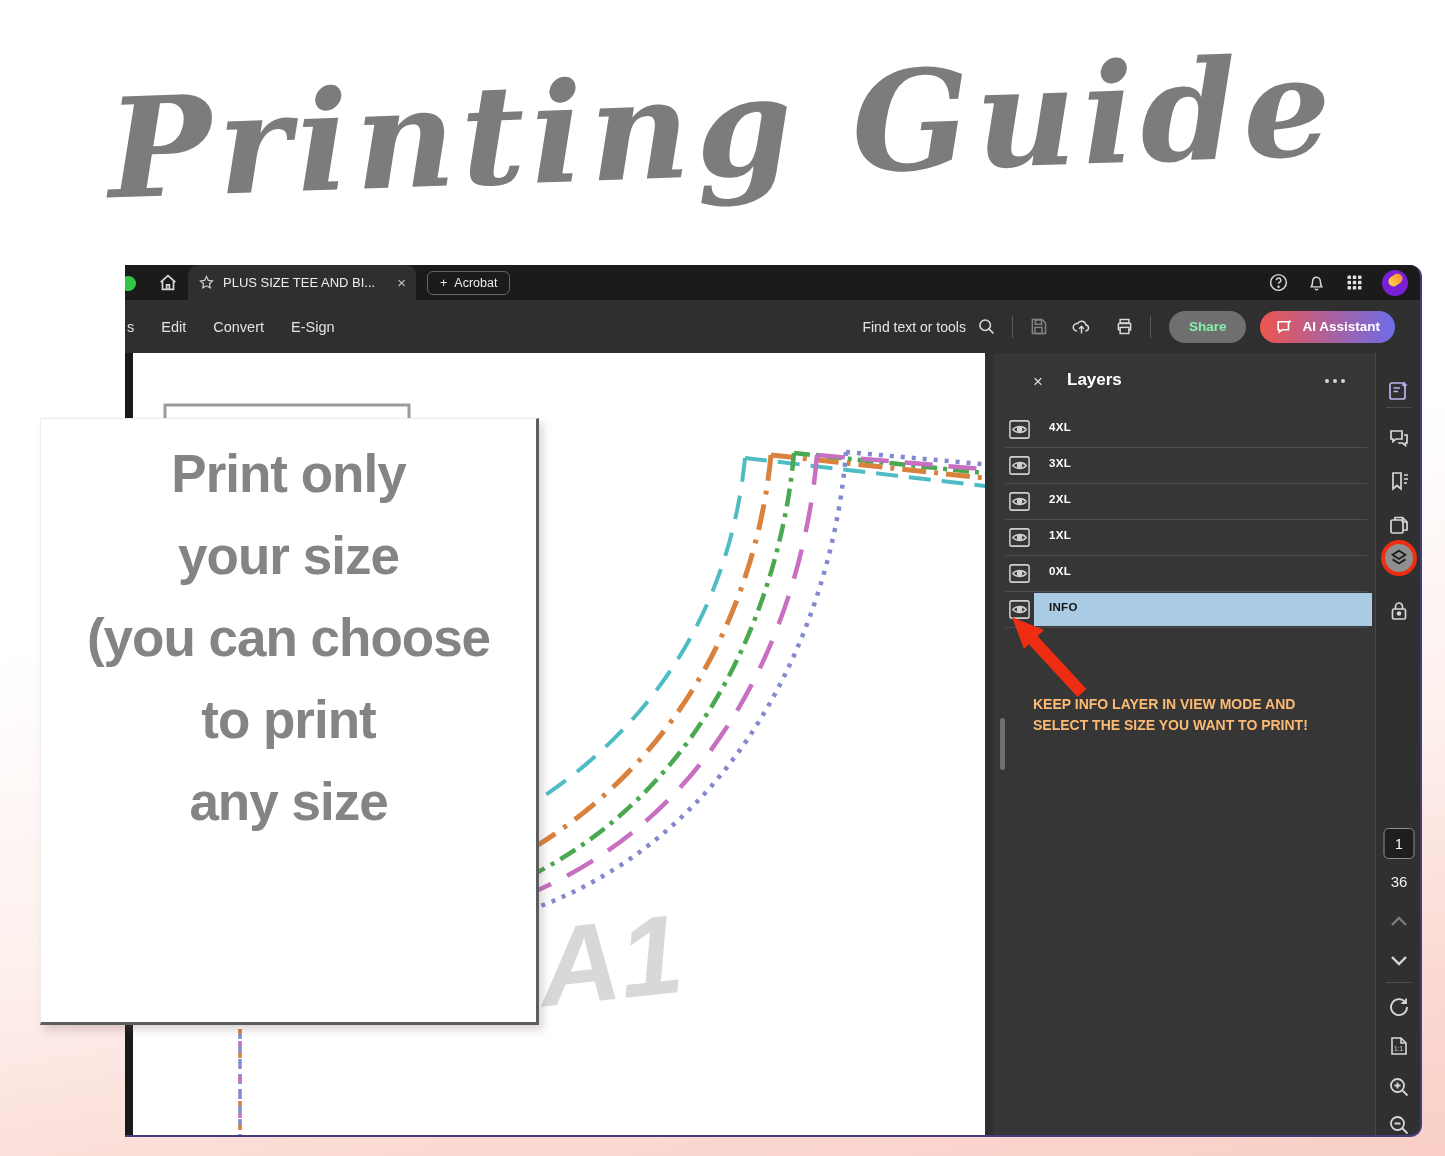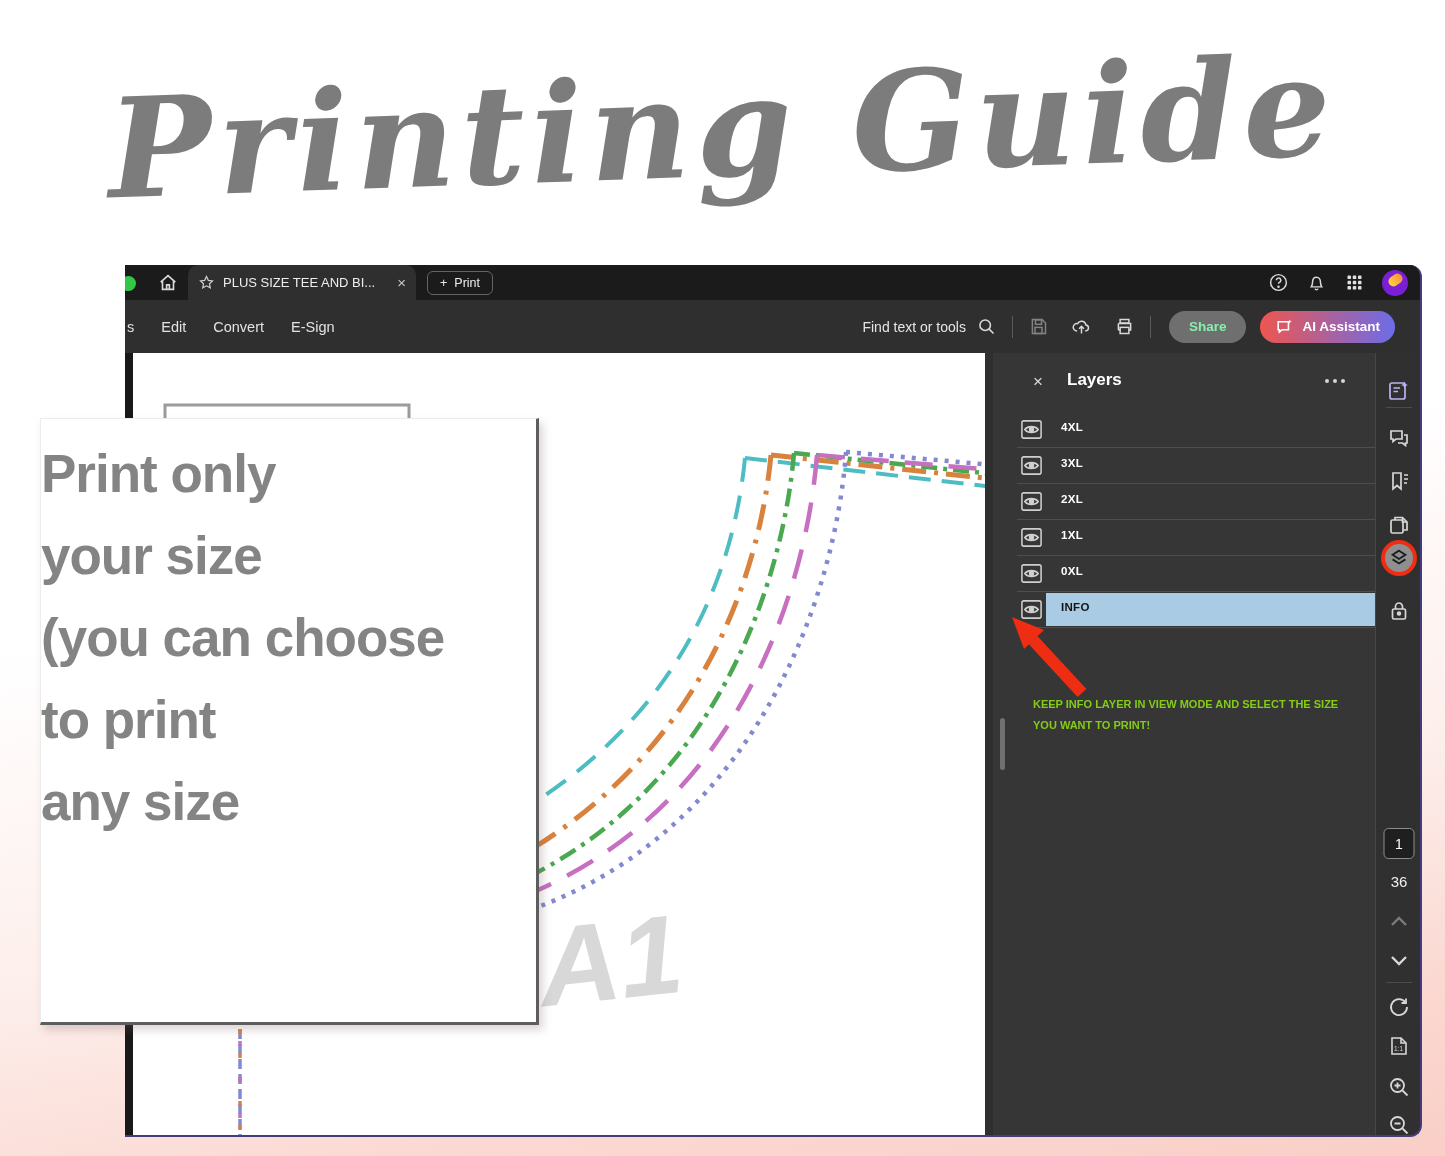--- a/index.html
+++ b/index.html
@@ -68,29 +68,29 @@
   
   .doc-edge { position:absolute; left:0; top:88px; width:8px; height:784px; background:#191919; }
   .doc-area { position:absolute; left:8px; top:88px; width:852px; height:784px; background:#ffffff; }
   
   .layers-panel { position:absolute; left:868px; top:88px; width:382px; height:784px; background:#363636; }
   .lp-header { position:absolute; left:0; top:12px; width:100%; height:36px; }
   .lp-close { position:absolute; left:40px; top:7px; color:#dcdcdc; font-size:17px; cursor:pointer; }
   .lp-title { position:absolute; left:74px; top:5px; color:#ffffff; font-size:17px; font-weight:bold; }
   .lp-dots { position:absolute; right:30px; top:14px; display:flex; gap:4px; }
   .lp-dots i { width:4px; height:4px; border-radius:50%; background:#d5d5d5; }
-  .layer-row { position:absolute; left:12px; width:100%; height:36px; }
+  .layer-row { position:absolute; left:0; width:100%; height:36px; }
   .layer-row .divider { position:absolute; left:12px; right:8px; bottom:0; height:1px; background:#4e4e4e; }
   .eye-box { position:absolute; left:15px; top:6px; width:23px; height:23px; cursor:pointer; }
   .layer-label { position:absolute; left:56px; top:9px; color:#ffffff; font-size:11.5px; font-weight:bold; letter-spacing:.3px; }
   .layer-row.selected .hl { position:absolute; left:41px; right:3px; top:1px; height:33px; background:var(--hl,#a9cbe3); }
   .layer-row.selected .layer-label { color:#141414; z-index:2; }
   .lp-instruction {
     position:absolute; left:40px; top:341px; width:315px;
-    color:#84cc16; font-size:11px; font-weight:bold; line-height:21px;
+    color:#fdba74; font-size:14px; font-weight:bold; line-height:21px;
   }
   .lp-scroll { position:absolute; left:7px; top:365px; width:5px; height:52px; background:#707070; border-radius:3px; }
   .lp-arrow { position:absolute; left:0; top:0; pointer-events:none; }
   
   .icon-strip { position:absolute; left:1250px; top:88px; width:47px; height:784px; background:#303030; border-left:1px solid #474747; }
   .strip-item { position:absolute; left:50%; transform:translateX(-50%); width:24px; height:24px; color:#d7d7d7; cursor:pointer; }
   .strip-div { position:absolute; left:50%; transform:translateX(-50%); width:26px; height:1px; background:#4c4c4c; }
   .layers-tool {
     position:absolute; left:50%; transform:translateX(-50%); width:36px; height:36px;
     background:#8f8f8f; border:4px solid var(--red,#ee2d12); border-radius:50%;
@@ -102,21 +102,21 @@
     color:#fff; font-size:14px; text-align:center;
   }
   .page-box input { width:100%; height:100%; background:transparent; border:none; color:#fff; font-size:14px; text-align:center; font-family:"Liberation Sans",sans-serif; }
   .page-total { position:absolute; left:50%; transform:translateX(-50%); color:#f0f0f0; font-size:15px; }
   
   .overlay-note {
     position:absolute; left:40px; top:418px; width:499px; height:607px;
     background:#ffffff; z-index:5;
     border:1px solid #ececec; border-right:3px solid #5d5d5d; border-bottom:3px solid #5d5d5d;
     box-shadow:4px 5px 8px rgba(120,90,90,.25);
-    padding-top:14px;
+    text-align:center; padding-top:14px;
   }
   .overlay-note div { font-size:53px; font-weight:bold; color:#848484; line-height:82px; letter-spacing:-1px; }
 </style>
 </head>
 <body>
 
 <div class="script-title">Printing Guide</div>
 
 <div class="acrobat">
 
@@ -129,21 +129,21 @@
     </div>
     <div class="tab">
       <svg class="star-ic" viewBox="0 0 24 24" fill="none" stroke="#cfcfcf" stroke-width="1.7">
           <path d="M12 3.5 L14.6 9 L20.5 9.7 L16.2 13.8 L17.3 19.6 L12 16.7 L6.7 19.6 L7.8 13.8 L3.5 9.7 L9.4 9 Z"></path>
         </svg>
       <span class="tab-title">PLUS SIZE TEE AND BI...</span>
       <span class="tab-close">×</span>
     </div>
     <div class="create-btn">
       <span>+</span>
-      <span>Print</span>
+      <span>Acrobat</span>
     </div>
     <div class="tabbar-right">
       <div class="tb-ic">
         <svg viewBox="0 0 24 24" fill="none" stroke="currentColor" stroke-width="1.7">
             <circle cx="12" cy="12" r="9"></circle>
             <path d="M9.6 9.5 a2.5 2.5 0 1 1 3.4 2.3 c-.8.35-1 .9-1 1.7"></path>
             <circle cx="12" cy="16.8" r="0.6" fill="currentColor"></circle>
           </svg>
       </div>
       <div class="tb-ic">

